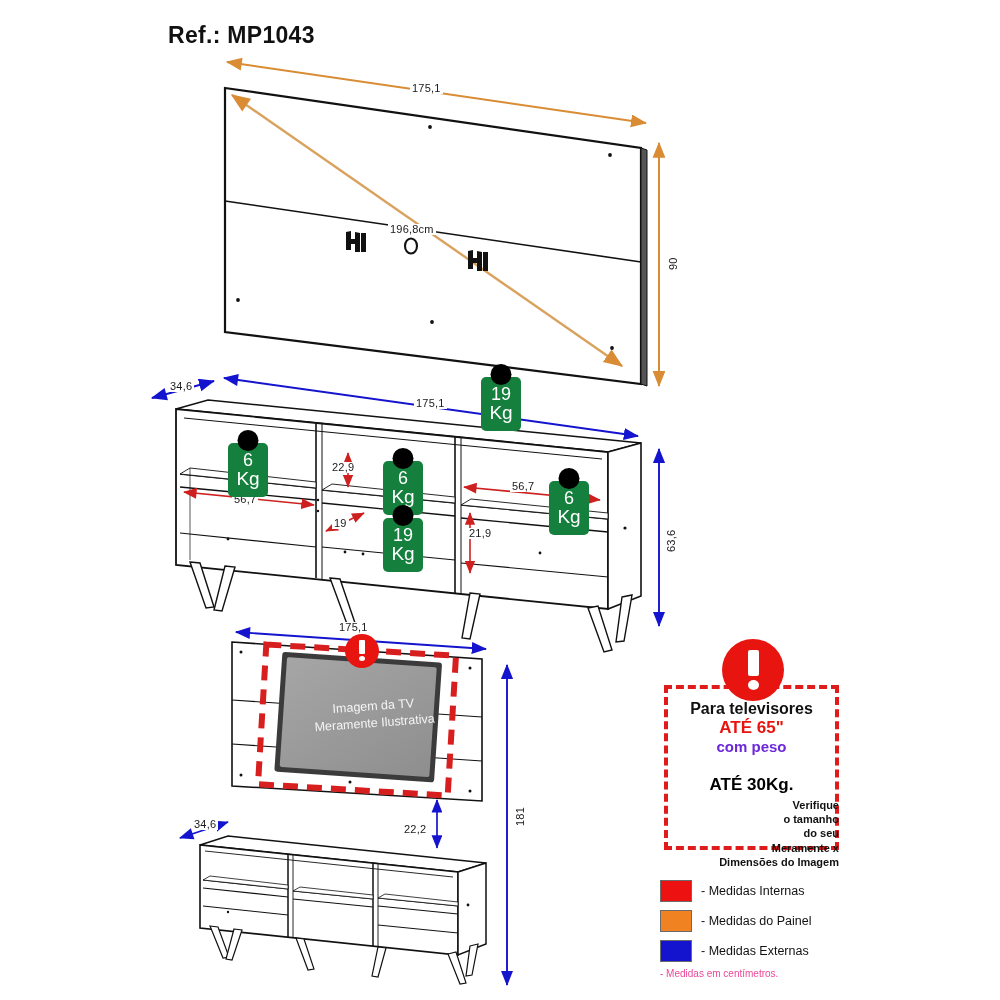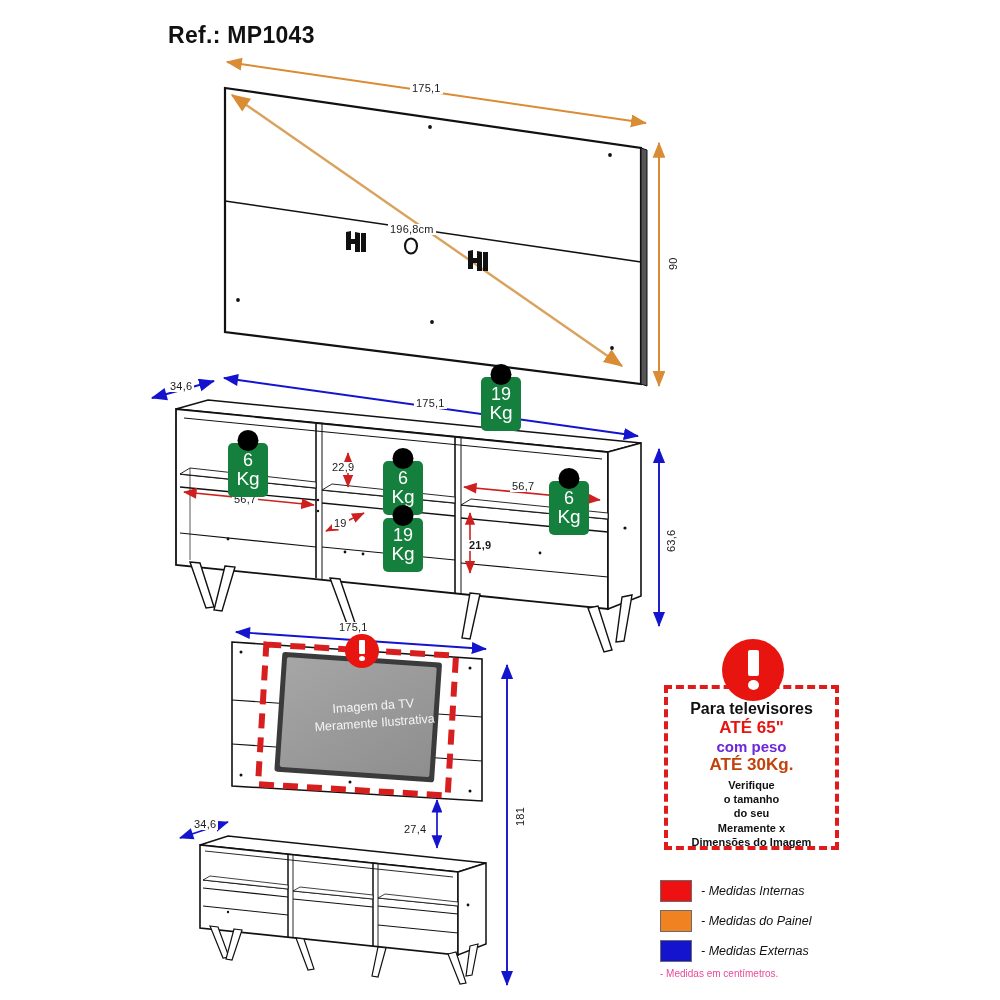--- a/index.html
+++ b/index.html
@@ -56,25 +56,25 @@
   }
   #warning-icon .bang .dot{
     position:absolute;left:0;bottom:0;width:11px;height:10px;background:#fff;border-radius:50%;
   }
   #warning-text{
     left:664px;top:700px;width:175px;text-align:center;z-index:7;
   }
   .w-l1{font-size:16px;font-weight:700;color:#111;line-height:1.15;}
   .w-l2{font-size:17px;font-weight:700;color:#e8140f;line-height:1.15;}
   .w-l3{font-size:15px;font-weight:700;color:#6d28d9;line-height:1.15;}
-  .w-l4{font-size:17px;font-weight:700;color:#c2410c;line-height:1.15;}
-  .w-sub{font-size:11px;font-weight:700;color:#111;line-height:1.3;margin-top:3px;}
-
-  
-  #legend{left:660px;top:878px;width:260px;font-style:italic;}
+  .w-l4{font-size:17px;font-weight:700;color:#000000;line-height:1.15;margin-top:20px;}
+  .w-sub{font-size:11px;font-weight:700;color:#111;line-height:1.3;margin-top:3px;text-align:right;}
+
+  
+  #legend{left:660px;top:878px;width:260px;}
   .legend-row{display:flex;align-items:center;height:26px;margin-bottom:4px;}
   .swatch{width:30px;height:20px;border:1px solid #6b6b6b;flex:0 0 auto;}
   .legend-text{font-size:12.5px;color:#111;margin-left:9px;white-space:nowrap;}
   #legend-note{left:660px;top:968px;font-size:10px;color:#ec4899;white-space:nowrap;}
 
   
   #tv-caption{
     left:300px;top:698px;width:148px;text-align:center;color:#f4f4f4;
     font-size:12.5px;line-height:1.35;z-index:9;
     transform:rotate(-4.2deg);transform-origin:center center;
@@ -285,25 +285,25 @@
   <div class="abs dimlabel vert" style="left:668px;top:272px;">90</div>
   <div class="abs dimlabel" style="left:388px;top:224px;">196,8cm</div>
 
   <div class="abs dimlabel" style="left:168px;top:381px;">34,6</div>
   <div class="abs dimlabel" style="left:414px;top:398px;">175,1</div>
   <div class="abs dimlabel vert" style="left:666px;top:554px;">63,6</div>
   <div class="abs dimlabel" style="left:232px;top:494px;">56,7</div>
   <div class="abs dimlabel" style="left:510px;top:481px;">56,7</div>
   <div class="abs dimlabel" style="left:330px;top:462px;">22,9</div>
   <div class="abs dimlabel" style="left:332px;top:518px;">19</div>
-  <div class="abs dimlabel" style="left:467px;top:540px;font-weight:bold;">21,9</div>
+  <div class="abs dimlabel" style="left:467px;top:528px;">21,9</div>
 
   <div class="abs dimlabel" style="left:337px;top:622px;">175,1</div>
   <div class="abs dimlabel vert" style="left:515px;top:828px;">181</div>
-  <div class="abs dimlabel" style="left:402px;top:824px;">27,4</div>
+  <div class="abs dimlabel" style="left:402px;top:824px;">22,2</div>
   <div class="abs dimlabel" style="left:192px;top:819px;">34,6</div>
 
   <div class="badge-wrap" style="left:481px;top:377px;">
     <div class="badge-knob"></div>
     <div class="badge">
       <span class="n">19</span>
       <span class="u">Kg</span>
     </div>
   </div>
 

